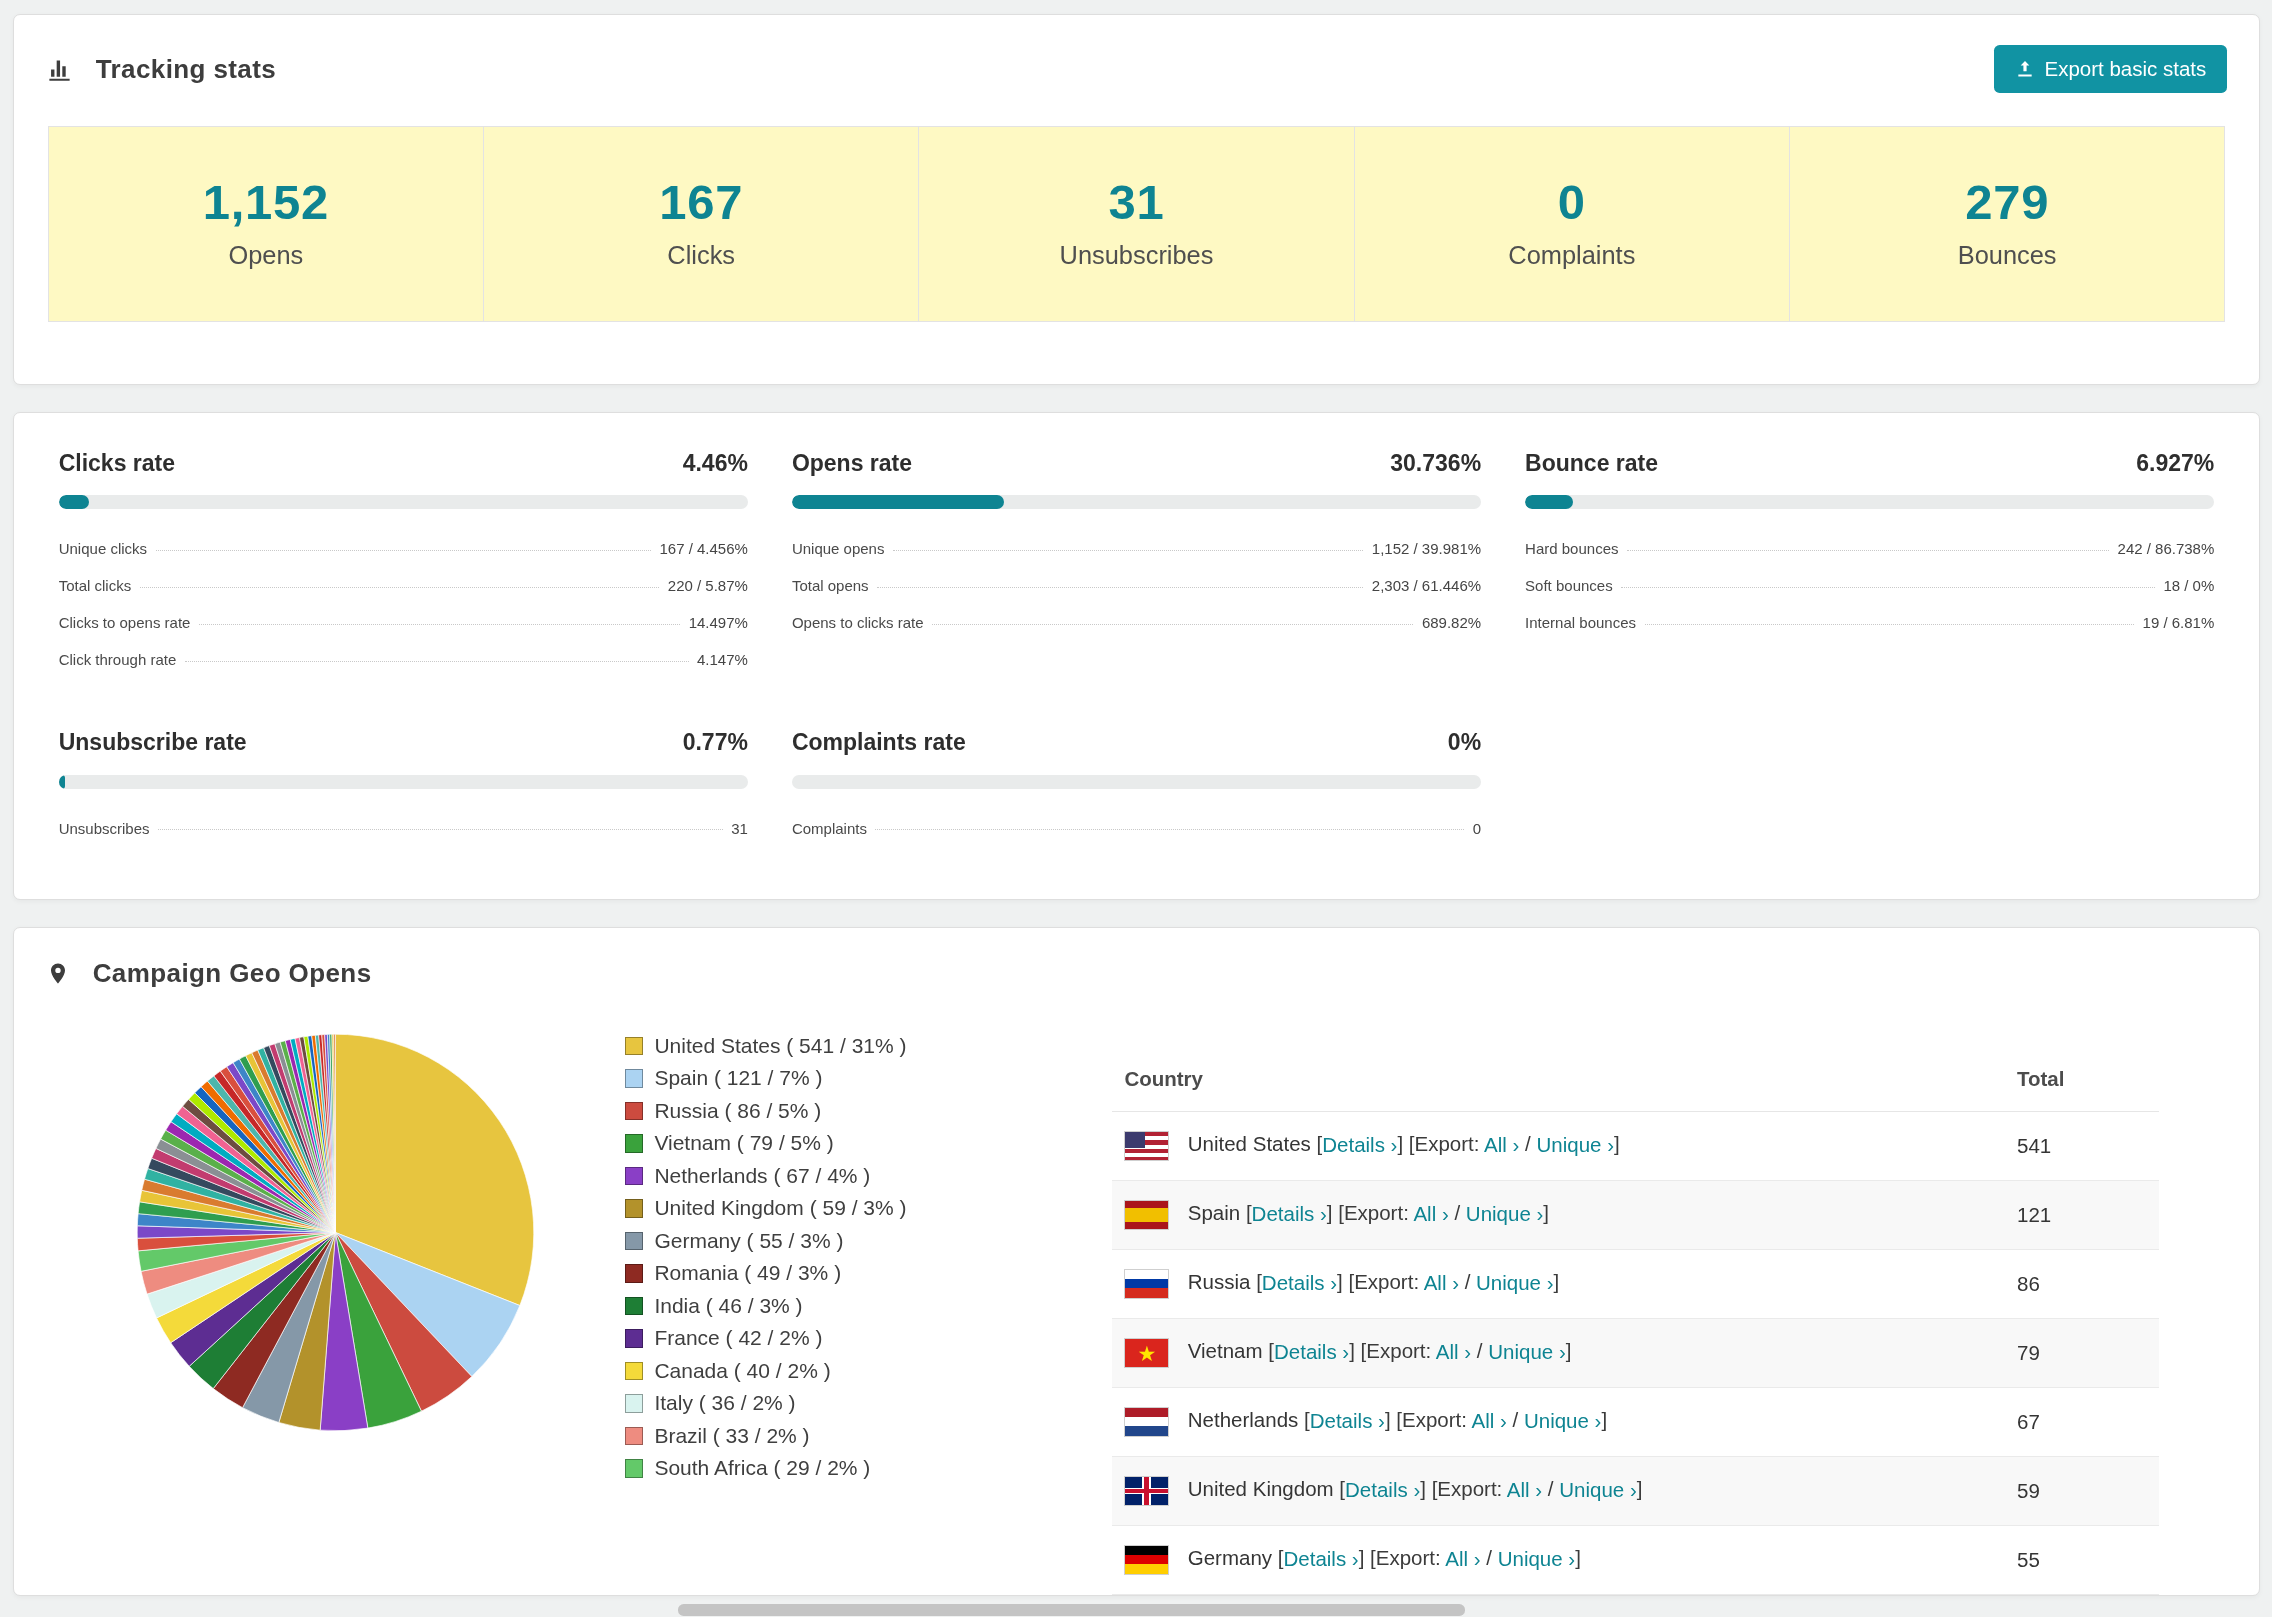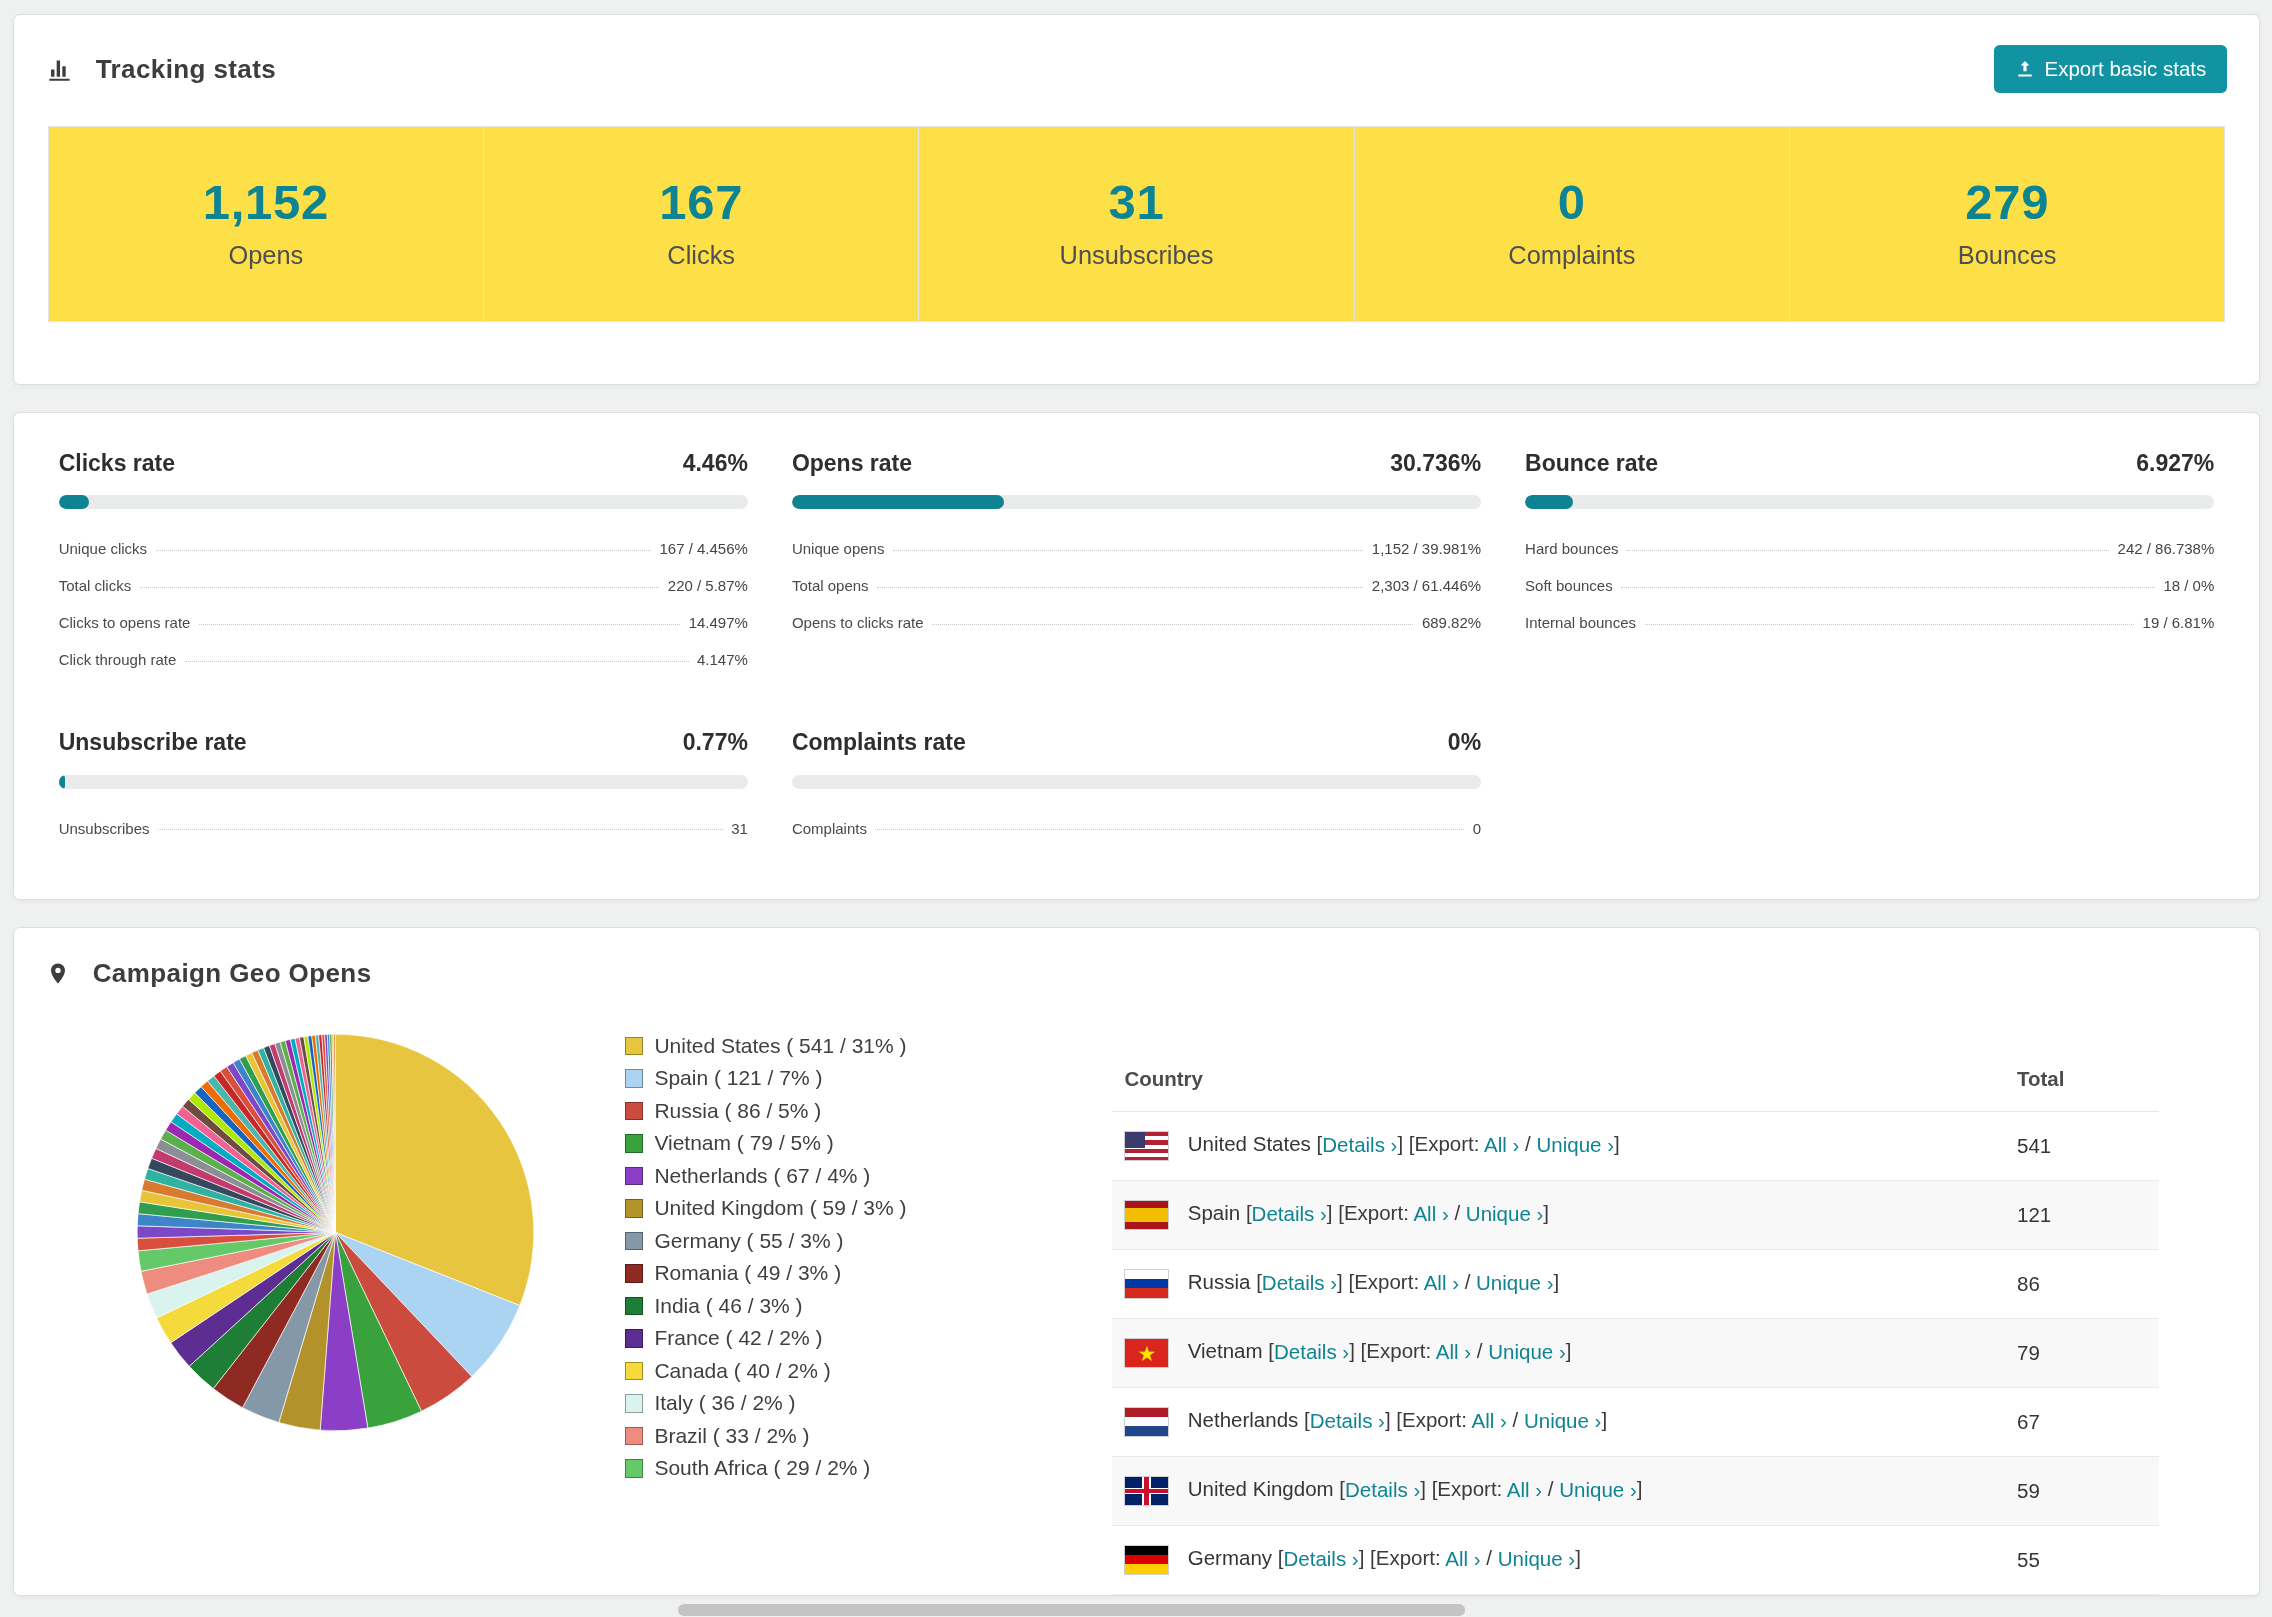--- a/index.html
+++ b/index.html
@@ -31,21 +31,21 @@
     font-size:20.5px; font-weight:500;
     padding:12px 21px; display:flex; align-items:center; gap:10px;
     cursor:pointer;
   }
 
   
   .stats-row {
     display:flex;
     margin:10px 34px 62px;
     border:0.7px solid #e3e3e3;
-    background:#fde047;
+    background:#fef9c3;
   }
   .stat-box { flex:1; text-align:center; padding:47px 0 51px; border-left:0.7px solid #e3e3e3; }
   .stat-box:first-child { border-left:none; }
   .stat-value { font-size:49px; font-weight:700; color:var(--accent,#0e8492); letter-spacing:0.7px; }
   .stat-label { font-size:25.4px; color:#4f4f4f; margin-top:11.3px; }
 
   
   .rates-card { padding:37px 45px 52px; }
   .rates-grid { display:grid; grid-template-columns:repeat(3,1fr); column-gap:44px; row-gap:51px; }
   .rate-head { display:flex; justify-content:space-between; align-items:baseline;

